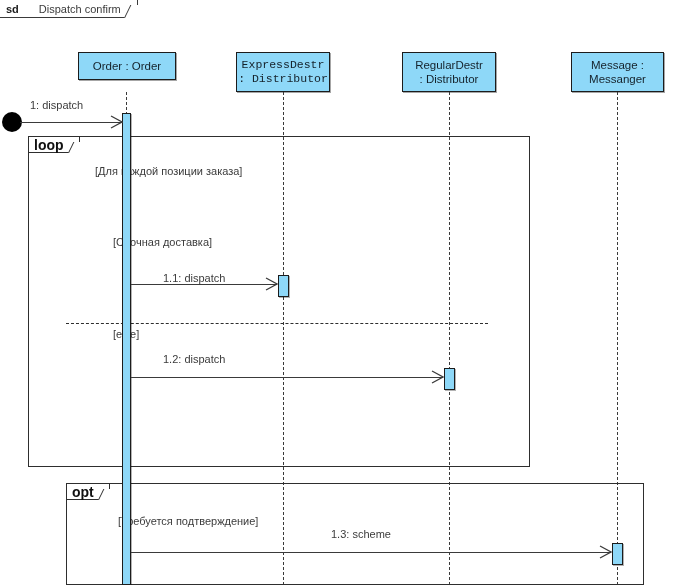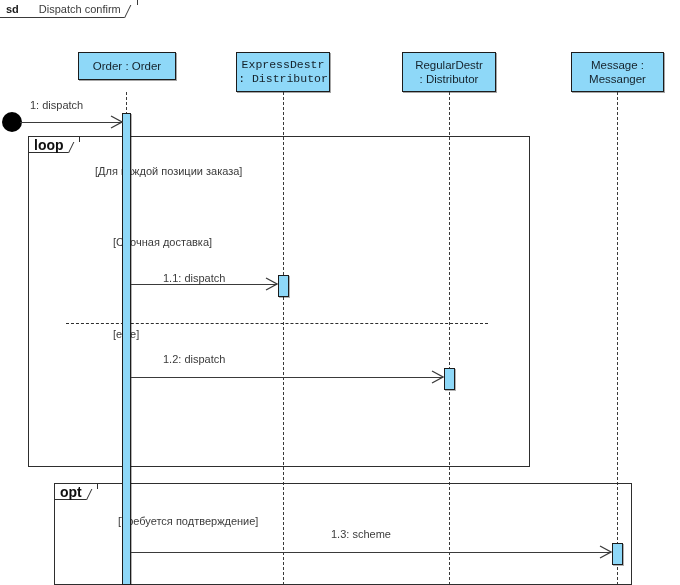--- a/index.html
+++ b/index.html
@@ -199,21 +199,21 @@
   <div class="fragment" style="left:28px; top:136px; width:502px; height:331px;">
     <div class="frag-tab">loop</div>
   </div>
   <div class="frag-guard" style="left:95px; top:165px;">[Для каждой позиции заказа]</div>
 
   <div class="frag-guard" style="left:113px; top:236px;">[Срочная доставка]</div>
 
   <div class="frag-divider" style="left:66px; top:323px; width:422px;"></div>
   <div class="frag-guard" style="left:113px; top:328px;">[else]</div>
 
-  <div class="fragment" style="left:54px; top:483px; width:578px; height:102px;text-align:center;">
+  <div class="fragment" style="left:66px; top:483px; width:578px; height:102px;text-align:center;">
     <div class="frag-tab">opt</div>
   </div>
   <div class="frag-guard" style="left:118px; top:515px;">[Требуется подтверждение]</div>
 
   <div class="activation" style="left:122px; top:113px; width:9px; height:472px;"></div>
   <div class="activation" style="left:278px; top:275px; width:11px; height:22px;"></div>
   <div class="activation" style="left:444px; top:368px; width:11px; height:22px;"></div>
   <div class="activation" style="left:612px; top:543px; width:11px; height:22px;"></div>
 
   <div class="start-node" style="left:2px; top:112px; width:20px; height:20px;"></div>

